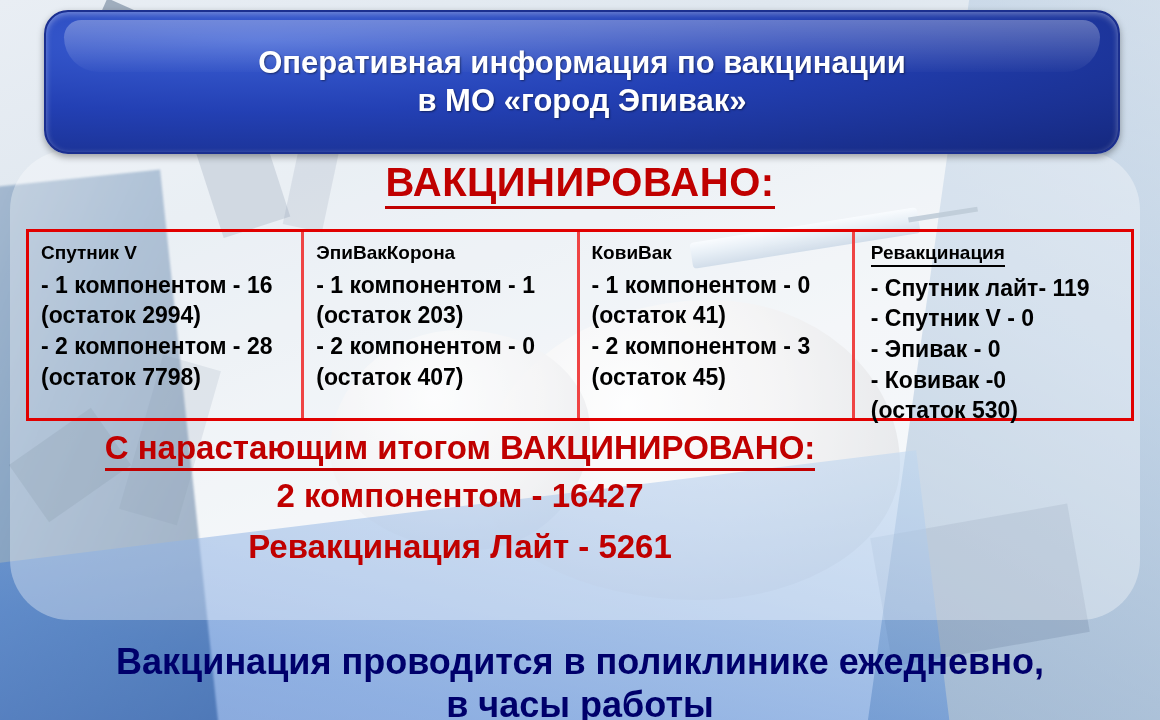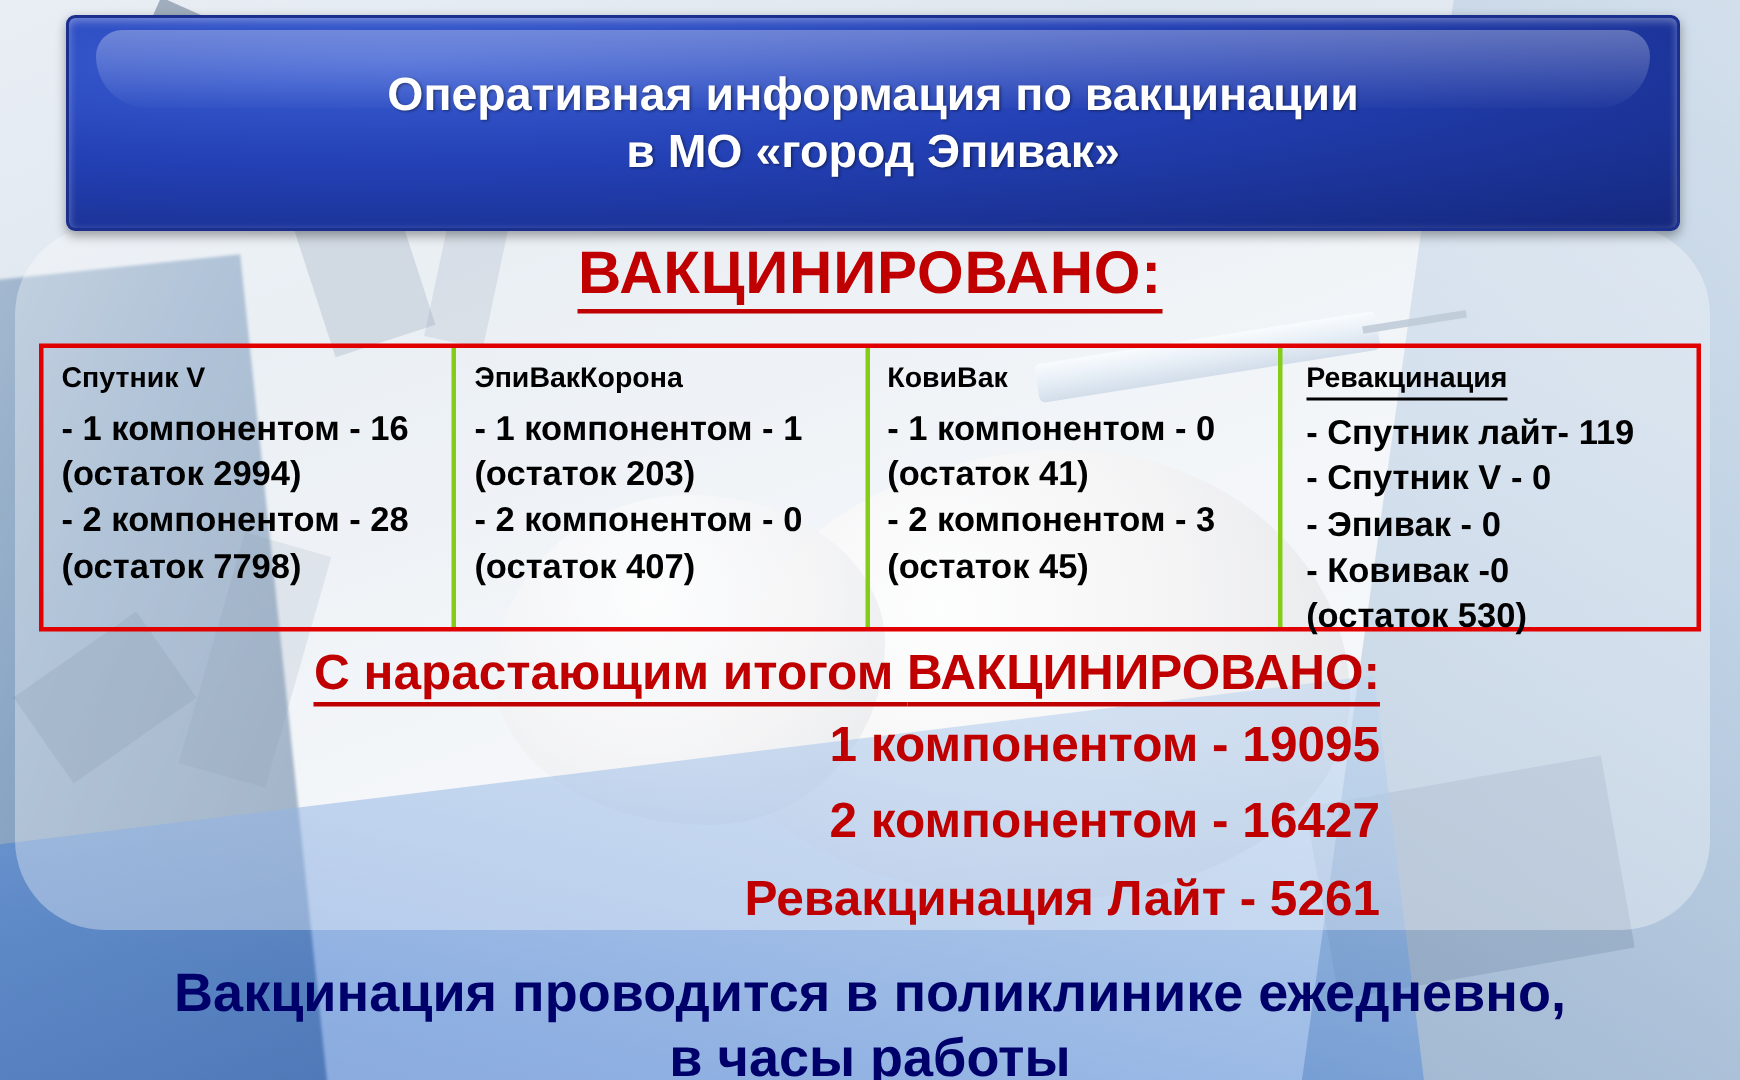--- a/index.html
+++ b/index.html
@@ -108,21 +108,21 @@
     width: 1130px; height: 470px;
     background: rgba(255,255,255,.34);
     border-radius: 60px;
   }
 
   
   .title-banner {
     position: absolute;
     left: 44px; top: 10px;
     width: 1072px; height: 140px;
-    border-radius: 6px;
+    border-radius: 24px;
     background: radial-gradient(ellipse at 20% 20%, #3b5fd4 0%, #2340b4 45%, #15287e 100%);
     box-shadow: inset 0 2px 6px rgba(255,255,255,.35), 0 3px 7px rgba(0,0,0,.35);
     border: 2px solid #1b2f8f;
     display: flex;
     align-items: center;
     justify-content: center;
   }
   .title-gloss {
     position: absolute;
     left: 18px; top: 8px;
@@ -165,21 +165,21 @@
     width: 1108px; height: 192px;
     display: flex;
     border: 3px solid #e10000;
     box-sizing: border-box;
     background: transparent;
   }
   .vaccine-cell {
     flex: 1 1 0;
     padding: 10px 12px 6px 12px;
     box-sizing: border-box;
-    border-right: 3px solid #84cc16;
+    border-right: 3px solid #ef4444;
   }
   .vaccine-cell:last-child {
     border-right: none;
   }
   .cell-title {
     font-size: 19px;
     font-weight: bold;
     color: #000000;
     margin-bottom: 6px;
     line-height: 1.15;
@@ -195,21 +195,21 @@
     line-height: 1.33;
     font-weight: bold;
   }
   .cell-4 { padding-left: 16px; }
 
   
   .cumulative {
     position: absolute;
     left: 0; top: 428px;
     width: 920px;
-    text-align: right;
+    text-align: center;
   }
   .cumulative-title {
     color: #c00000;
     font-size: 33px;
     font-weight: bold;
     line-height: 1.2;
   }
   .cumulative-title span {
     border-bottom: 3px solid #c00000;
     padding-bottom: 2px;
@@ -303,21 +303,20 @@
       <div class="cell-line">- Ковивак -0</div>
       <div class="cell-line">(остаток 530)</div>
     </div>
 
   </div>
 
   <div class="cumulative">
     <div class="cumulative-title">
       <span>С нарастающим итогом </span><span>ВАКЦИНИРОВАНО:</span>
     </div>
-    <div class="cumulative-row">1 компонентом - 19095</div>
     <div class="cumulative-row">2 компонентом - 16427</div>
     <div class="cumulative-row">Ревакцинация Лайт - 5261</div>
   </div>
 
   <div class="footer">
     <div>Вакцинация проводится в поликлинике ежедневно,</div>
     <div>в часы работы</div>
   </div>
 
 </div>

